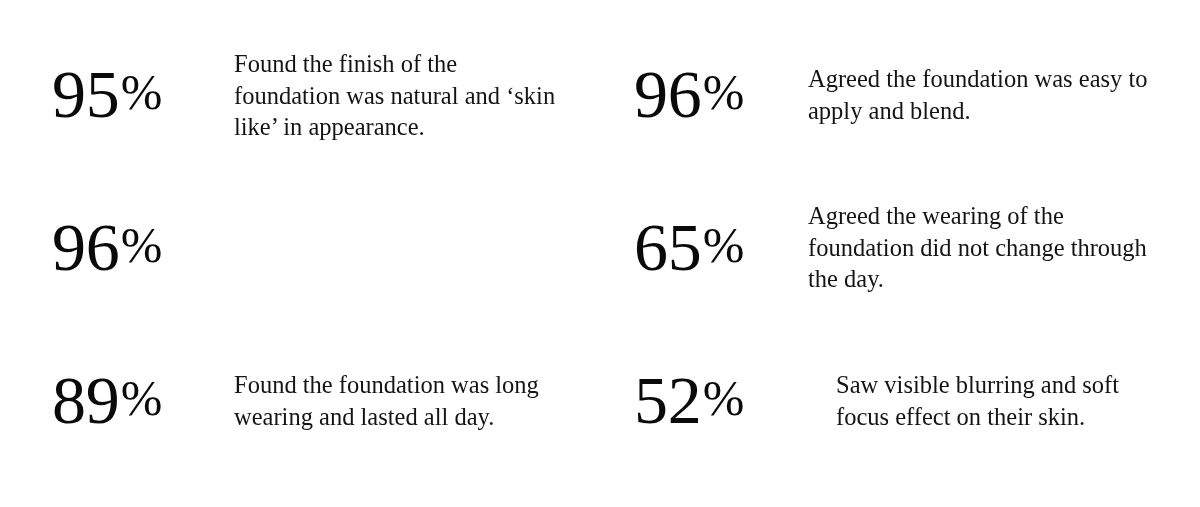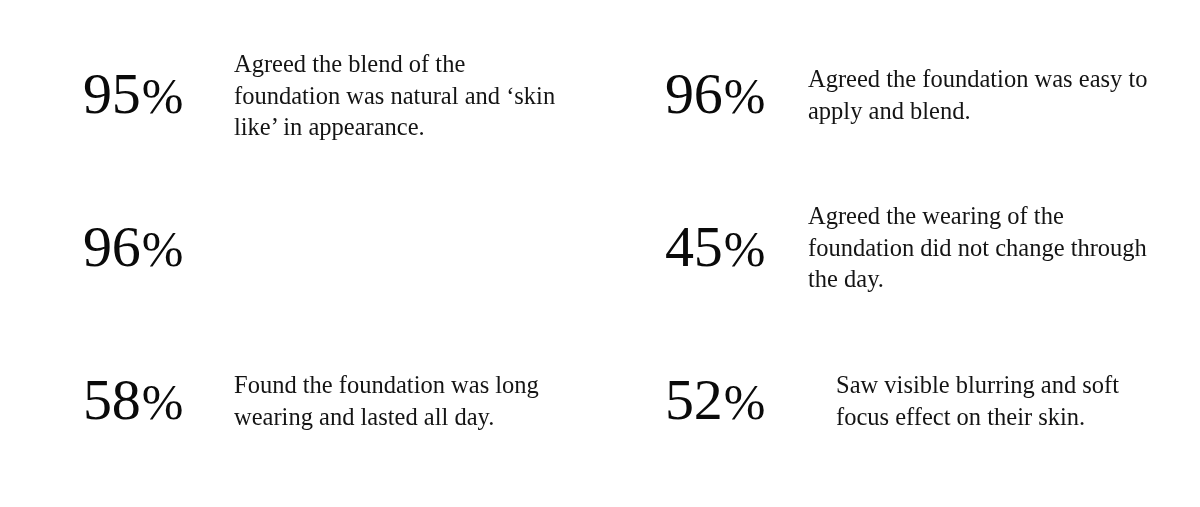--- a/index.html
+++ b/index.html
@@ -42,23 +42,22 @@
   .stat-figure {
     font-family: "Liberation Serif", serif;
     font-weight: 400;
     line-height: 0.9;
     letter-spacing: -0.01em;
     white-space: nowrap;
     color: #0a0a0a;
     flex: 0 0 auto;
   }
   .stat-figure .num {
-    font-size: 58px;
+    font-size: 68px;
     vertical-align: baseline;
-    margin-left: 31px;
   }
   .stat-figure .pct {
     font-size: 50px;
     vertical-align: top;
     position: relative;
     top: 6px;
     left: 1px;
   }
 
   .stat-desc {
@@ -85,46 +84,46 @@
 </style>
 </head>
 <body>
 
 <div class="stats-wrap">
 
   <div class="stat stat-col-left stat-row-1 cell-0">
     <div class="stat-figure left-figure">
       <span class="num">95</span><span class="pct">%</span>
     </div>
-    <div class="stat-desc left-desc">Agreed the blend of the foundation was natural and ‘skin like’ in appearance.</div>
+    <div class="stat-desc left-desc">Found the finish of the foundation was natural and ‘skin like’ in appearance.</div>
   </div>
 
   <div class="stat stat-col-right stat-row-1 cell-1">
     <div class="stat-figure right-figure">
       <span class="num">96</span><span class="pct">%</span>
     </div>
     <div class="stat-desc right-desc">Agreed the foundation was easy to apply and blend.</div>
   </div>
 
   <div class="stat stat-col-left cell-2">
     <div class="stat-figure left-figure">
       <span class="num">96</span><span class="pct">%</span>
     </div>
   </div>
 
   <div class="stat stat-col-right cell-3">
     <div class="stat-figure right-figure">
-      <span class="num">45</span><span class="pct">%</span>
+      <span class="num">65</span><span class="pct">%</span>
     </div>
     <div class="stat-desc right-desc">Agreed the wearing of the foundation did not change through the day.</div>
   </div>
 
   <div class="stat stat-col-left cell-4">
     <div class="stat-figure left-figure">
-      <span class="num">58</span><span class="pct">%</span>
+      <span class="num">89</span><span class="pct">%</span>
     </div>
     <div class="stat-desc left-desc">Found the foundation was long wearing and lasted all day.</div>
   </div>
 
   <div class="stat stat-col-right cell-5">
     <div class="stat-figure right-figure">
       <span class="num">52</span><span class="pct">%</span>
     </div>
     <div class="stat-desc right-desc">Saw visible blurring and soft focus effect on their skin.</div>
   </div>

